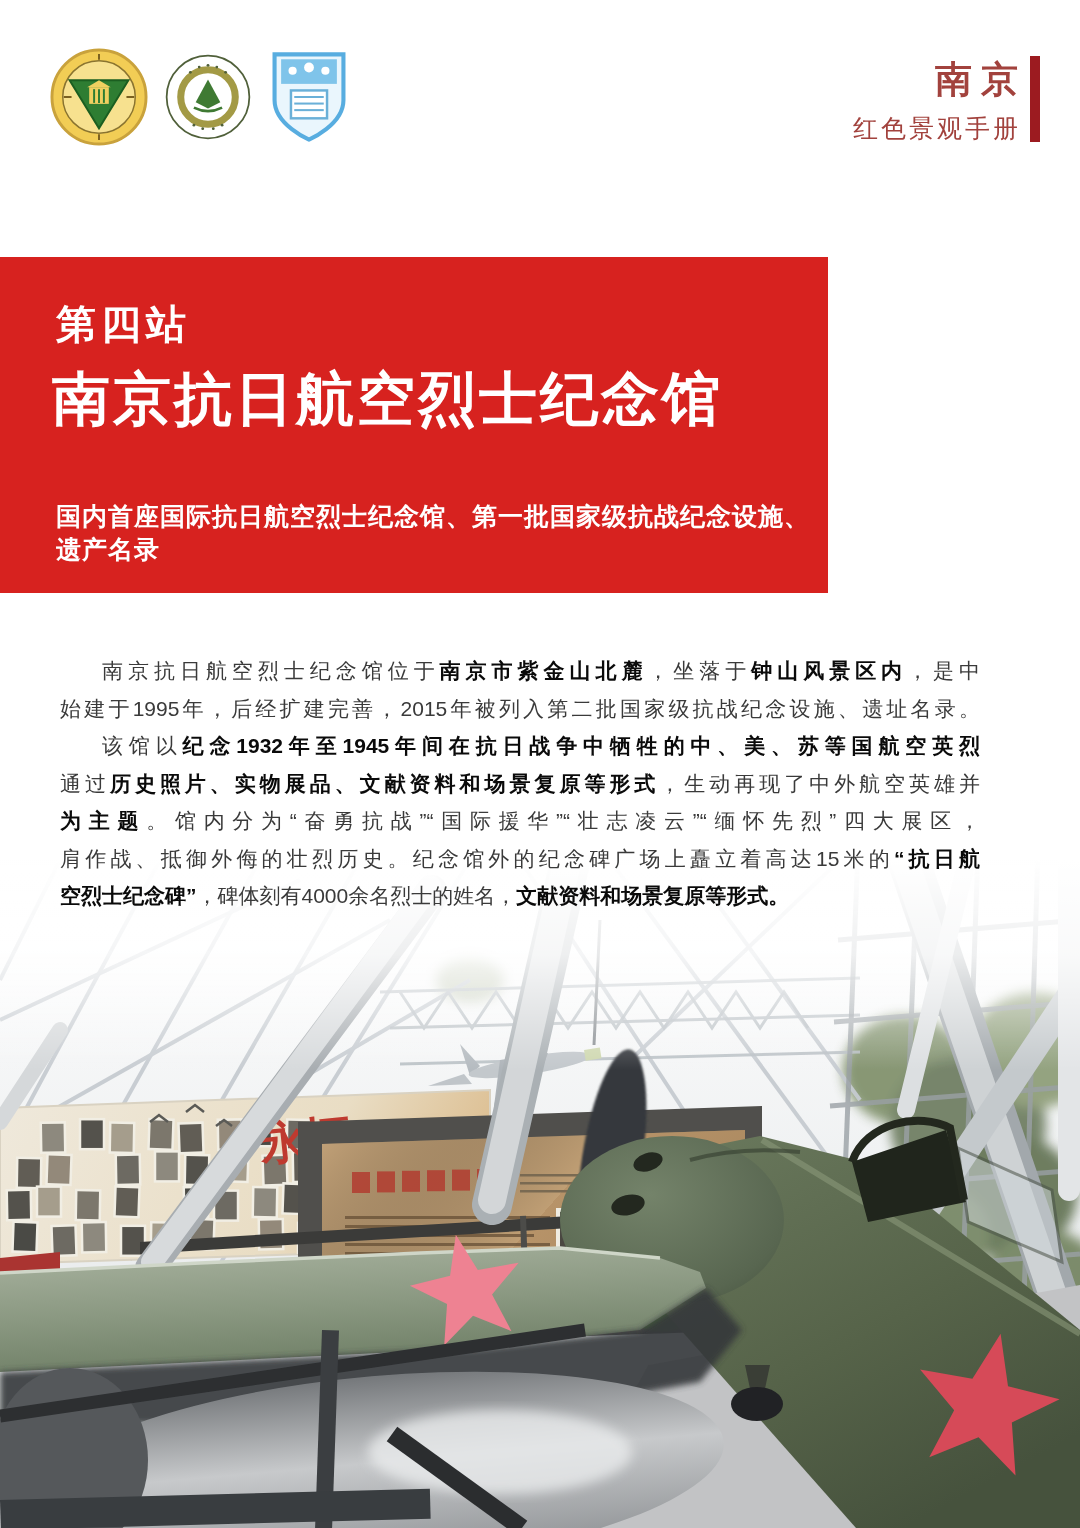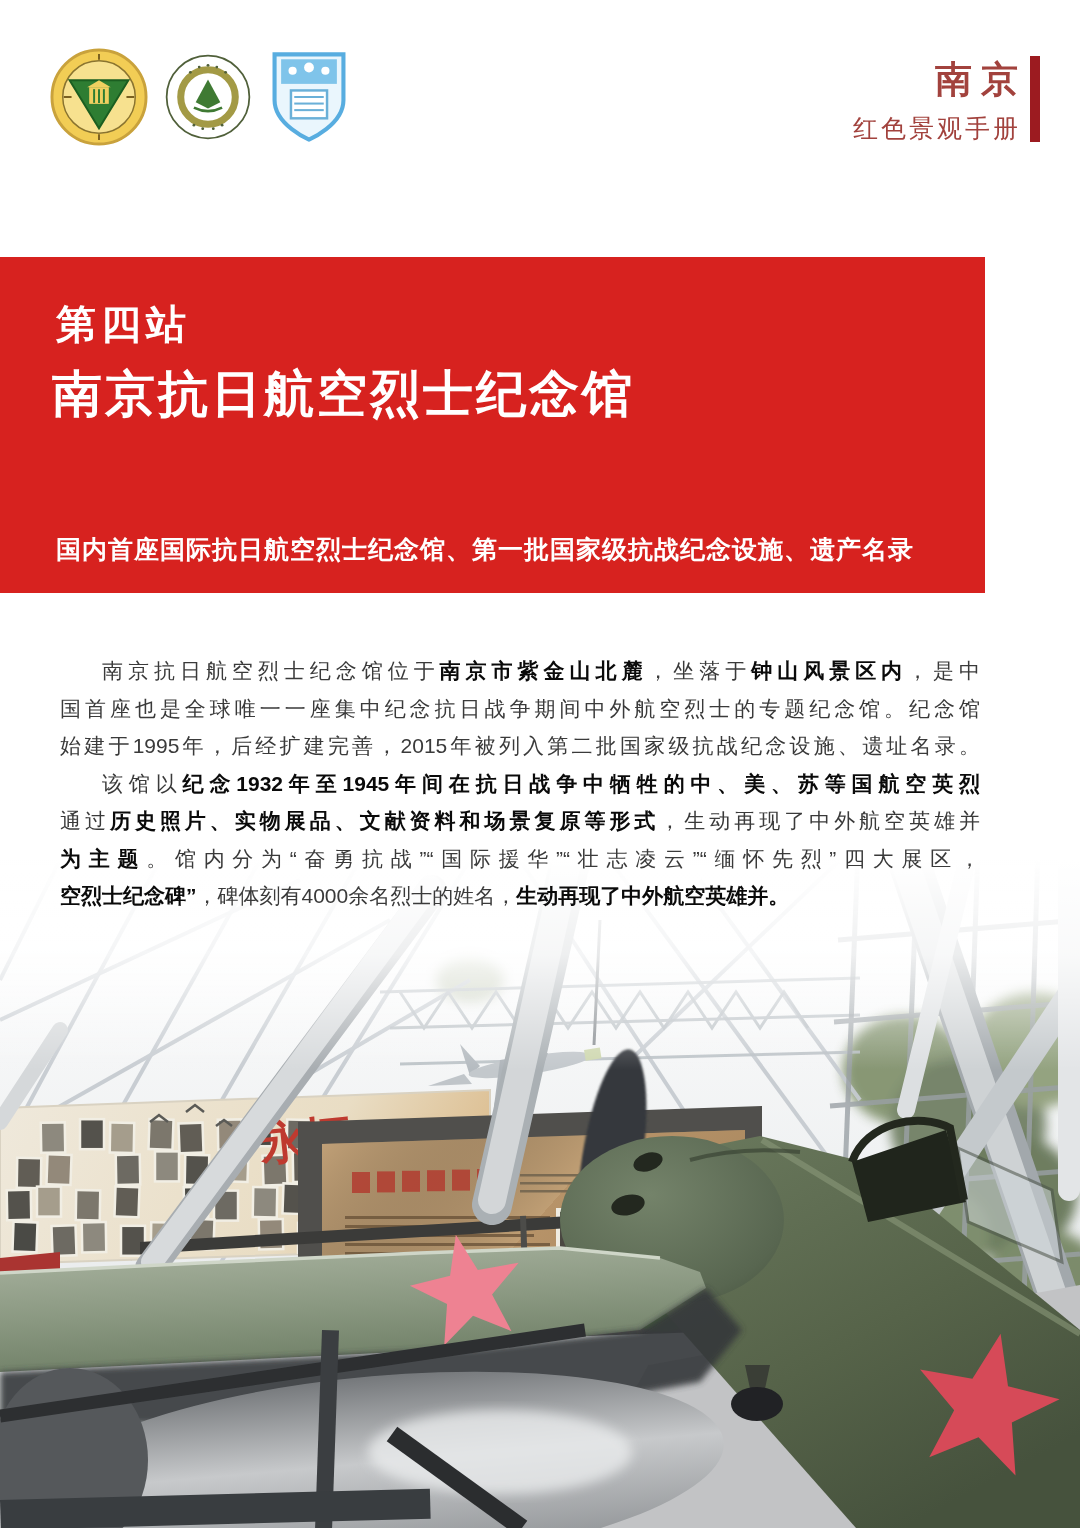--- a/index.html
+++ b/index.html
@@ -7,23 +7,23 @@
         font-family:"Liberation Sans","DejaVu Sans",sans-serif;padding-left:16px;}
   
   .logos{position:absolute;top:48px;left:50px;display:flex;gap:16px;align-items:center;}
   .logo{display:block;}
   .masthead{position:absolute;top:55px;right:56px;display:flex;gap:12px;}
   .m-text{text-align:right;font-family:"Liberation Serif","DejaVu Serif",serif;color:#a2423d;}
   .m-city{font-size:37px;letter-spacing:9px;margin-right:-9px;font-weight:600;}
   .m-book{font-size:25px;letter-spacing:3px;margin-right:-3px;margin-top:7px;font-weight:400;}
   .m-bar{width:10px;height:86px;background:#9c1b20;margin-top:1px;}
   
-  .banner{position:absolute;left:0;top:257px;width:985px;height:336px;background:#d7221f;color:#ffffff;}
+  .banner{position:absolute;left:0;top:257px;width:828px;height:336px;background:#d7221f;color:#ffffff;}
   .station{position:absolute;left:56px;top:40px;font-size:40px;font-weight:700;letter-spacing:5px;}
-  .title{position:absolute;left:52px;top:104px;margin:0;font-size:50px;font-weight:700;letter-spacing:3px;}
+  .title{position:absolute;left:52px;top:104px;margin:0;font-size:58px;font-weight:700;letter-spacing:3px;}
   .subtitle{position:absolute;left:56px;bottom:27px;font-size:25px;font-weight:700;color:#ffffff;letter-spacing:1px;}
   
   .article{position:absolute;left:60px;top:652px;width:920px;z-index:2;}
   .line{font-size:21px;line-height:37.5px;height:37.5px;color:#3a3a3a;
         text-align:justify;text-align-last:justify;overflow:hidden;}
   .line.no-just{text-align-last:left;}
   .line.indent{text-indent:2em;}
   .line .b{font-weight:700;color:#0a0a0a;}
   
   .photo{position:absolute;left:0;top:860px;width:1080px;height:668px;margin:0;z-index:1;}
@@ -96,26 +96,26 @@
   </div>
 
   <section class="banner">
     <div class="station">第四站</div>
     <h1 class="title">南京抗日航空烈士纪念馆</h1>
     <div class="subtitle">国内首座国际抗日航空烈士纪念馆、第一批国家级抗战纪念设施、遗产名录</div>
   </section>
 
   <article class="article" id="article-lines">
       <div class="line indent"><span>南京抗日航空烈士纪念馆位于</span><span class="b">南京市紫金山北麓</span><span>，坐落于</span><span class="b">钟山风景区内</span><span>，是中</span></div>
-      <div class="line"><span>国首座也是全球唯一一座集中纪念抗日战争期间中外航空烈士的专题纪念馆。纪念馆</span></div>
       <div class="line"><span>始建于1995年，后经扩建完善，2015年被列入第二批国家级抗战纪念设施、遗址名录。</span></div>
       <div class="line indent"><span>该馆以</span><span class="b">纪念1932年至1945年间在抗日战争中牺牲的中、美、苏等国航空英烈</span></div>
       <div class="line"><span>通过</span><span class="b">历史照片、实物展品、文献资料和场景复原等形式</span><span>，生动再现了中外航空英雄并</span></div>
       <div class="line"><span class="b">为主题</span><span>。馆内分为“奋勇抗战”“国际援华”“壮志凌云”“缅怀先烈”四大展区，</span></div>
-      <div class="line no-just"><span class="b">空烈士纪念碑”</span><span>，碑体刻有4000余名烈士的姓名，</span><span class="b">生动再现了中外航空英雄并。</span></div>
+      <div class="line"><span>肩作战、抵御外侮的壮烈历史。纪念馆外的纪念碑广场上矗立着高达15米的</span><span class="b">“抗日航</span></div>
+      <div class="line no-just"><span class="b">空烈士纪念碑”</span><span>，碑体刻有4000余名烈士的姓名，</span><span class="b">文献资料和场景复原等形式。</span></div>
     </article>
 
   <figure class="photo">
     <svg width="1080" height="668" viewBox="0 0 1080 668">
       <defs>
         <linearGradient id="sky" x1="0" y1="0" x2="0" y2="1">
           <stop offset="0" stop-color="#ffffff"></stop>
             <stop offset="0.5" stop-color="#eef0f1"></stop>
             <stop offset="1" stop-color="#e0e2e4"></stop>
         </linearGradient>

